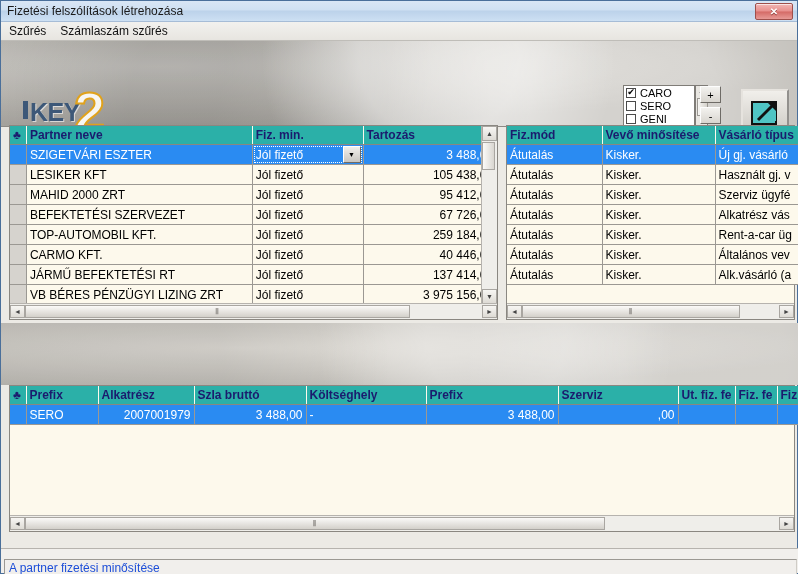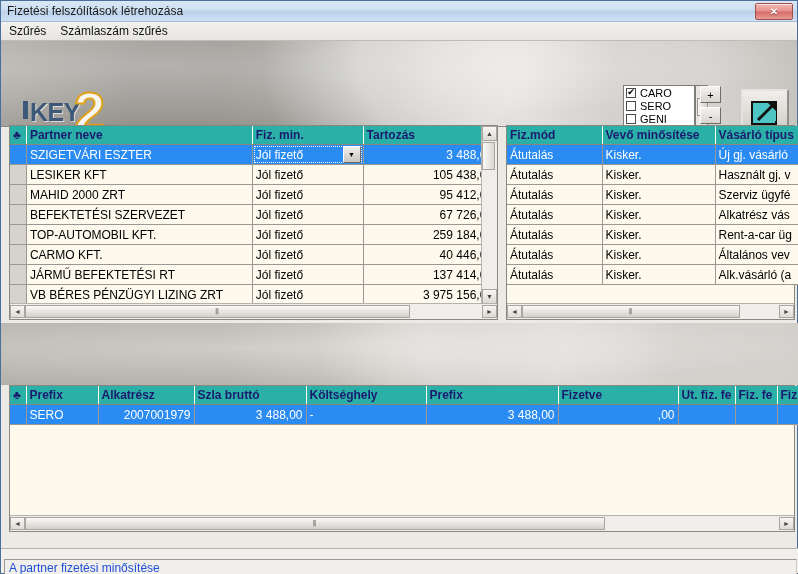--- a/index.html
+++ b/index.html
@@ -420,21 +420,21 @@
           <col style="width:80px">
       </colgroup>
       <thead>
         <tr>
           <th class="hdr-corner">♣</th>
           <th>Prefix</th>
           <th>Alkatrész</th>
           <th>Szla bruttó</th>
           <th>Költséghely</th>
           <th>Prefix</th>
-          <th>Fizetve</th>
+          <th>Szerviz</th>
           <th>Ut. fiz. fe</th>
           <th>Fiz. fe</th>
           <th>Fiz. felsz.</th>
         </tr>
       </thead>
       <tbody>
         <tr class="sel">
           <td class="rowhdr"></td>
           <td>SERO</td>
           <td class="num">2007001979</td>

